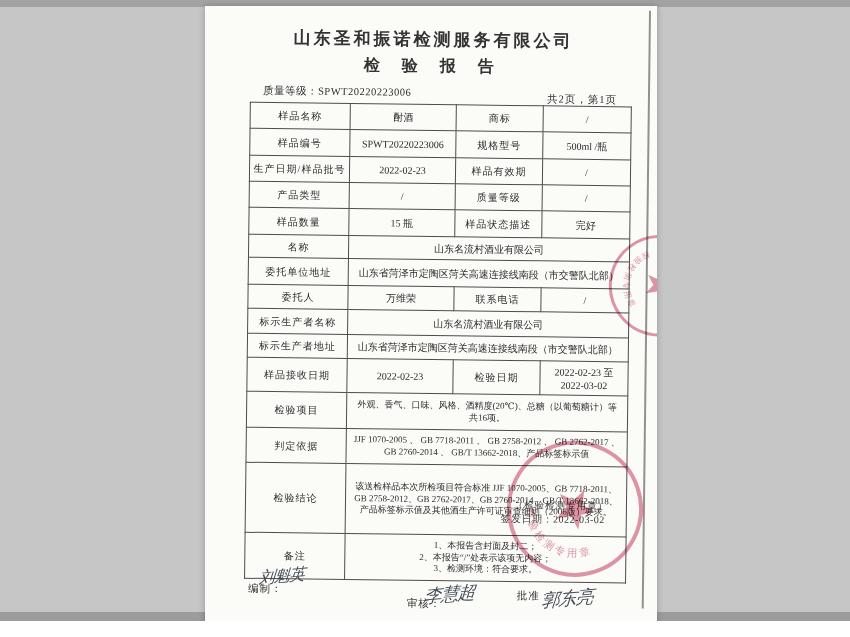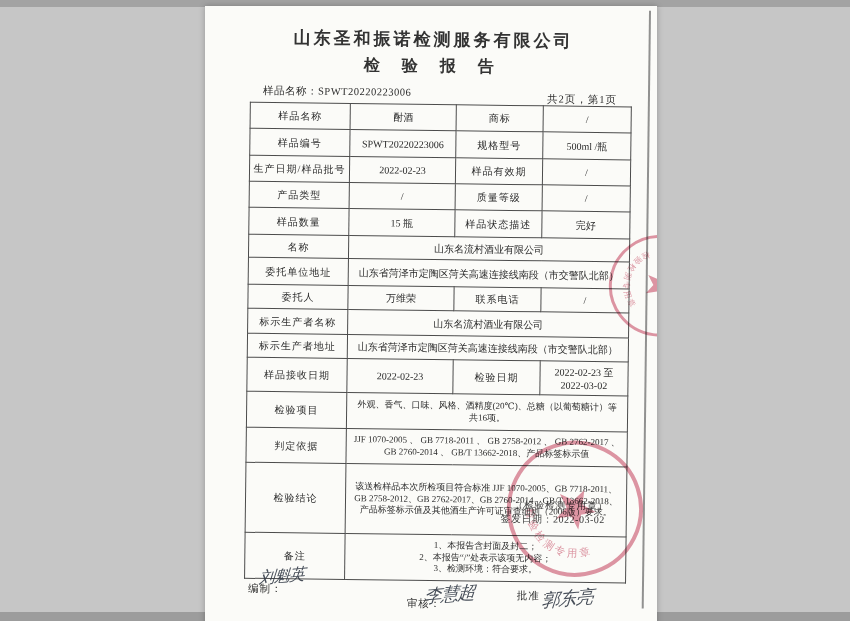--- a/index.html
+++ b/index.html
@@ -46,21 +46,21 @@
 
 <div class="canvas">
   <div class="bar-top"></div>
   <div class="bar-bottom"></div>
 
   <div class="page">
     <div class="content">
 
       <div class="company-title">山东圣和振诺检测服务有限公司</div>
       <div class="report-title">检 验 报 告</div>
-      <div class="report-no"><span>样品名称：</span><span>SPWT20220223006</span></div>
+      <div class="report-no"><span>质量等级：</span><span>SPWT20220223006</span></div>
       <div class="pagination">共2页，第1页</div>
 
       <table class="report">
         <colgroup>
           <col style="width:100px">
             <col style="width:106px">
             <col style="width:87px">
             <col style="width:88px">
         </colgroup>
         <tbody>

